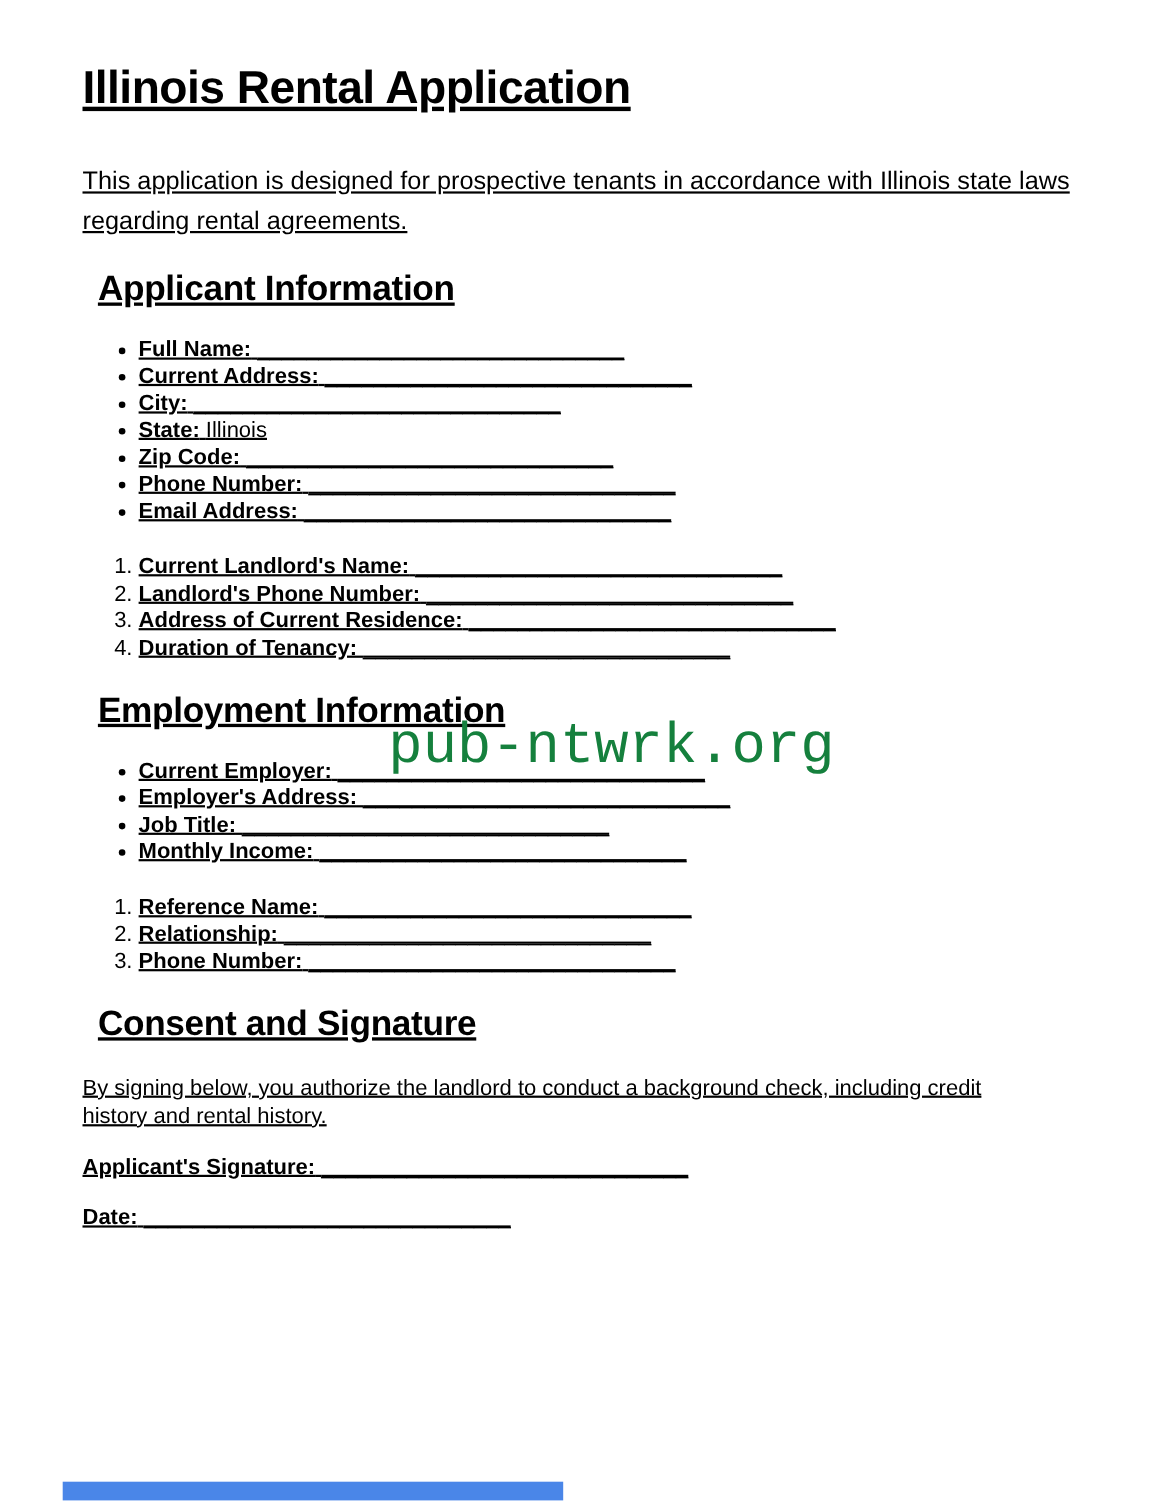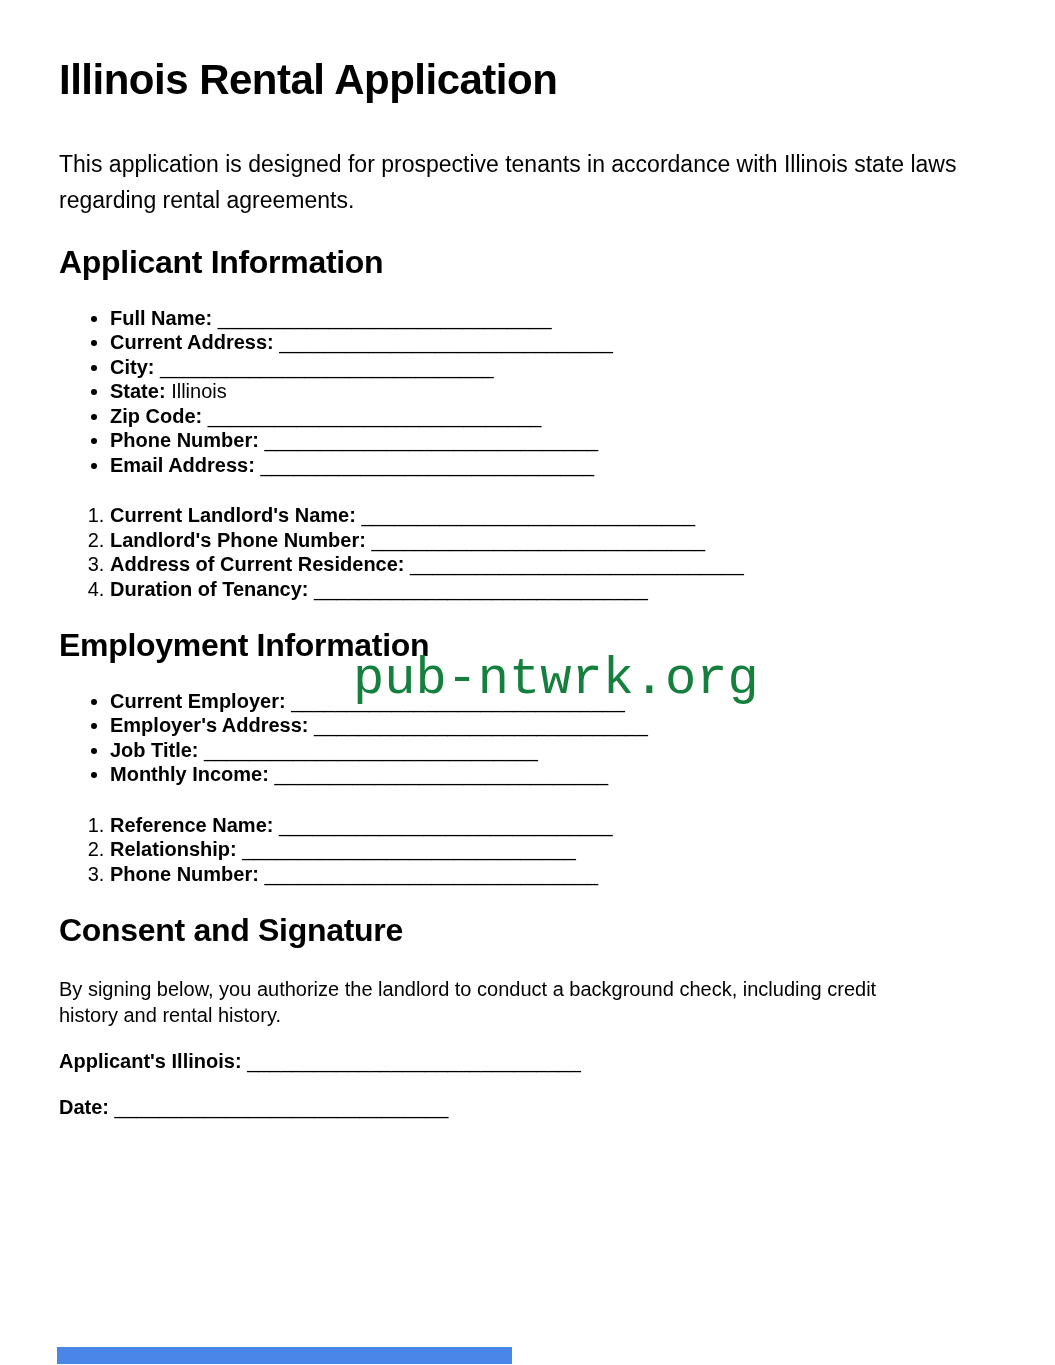--- a/index.html
+++ b/index.html
@@ -13,40 +13,41 @@
     position: relative;
     overflow: hidden;
     font-family: "Liberation Sans", sans-serif;
     color: #000000;
   }
   .page {
     position: relative;
     box-sizing: border-box;
     width: 1055px;
     height: 1344px;
-    padding: 58px 60px 0 59px;
+    padding: 58px 60px 0 75px;
+    text-decoration: underline;
   }
   h1.doc-title {
     font-size: 42px;
     font-weight: bold;
     line-height: 1.05;
     margin: 0;
     letter-spacing: -0.5px;
   }
   p.intro {
     font-size: 23px;
     line-height: 36px;
     margin: 44px 0 0 0;
     max-width: 920px;
   }
   h2.section-heading {
     font-size: 32px;
     font-weight: bold;
     line-height: 1.05;
-    margin: 28px 0 0 0;
+    margin: 28px 0 0 14px;
     letter-spacing: -0.3px;
   }
   ul.field-list, ol.field-list {
     font-size: 20px;
     line-height: 24.5px;
     margin: 26px 0 0 0;
     padding: 0 0 0 51px;
   }
   ul.field-list { list-style: disc; }
   ol.field-list { list-style: decimal; }
@@ -121,21 +122,21 @@
 
   <ol class="field-list">
     <li><span class="field-label">Reference Name:</span> <span class="field-blank">______________________________</span></li>
     <li><span class="field-label">Relationship:</span> <span class="field-blank">______________________________</span></li>
     <li><span class="field-label">Phone Number:</span> <span class="field-blank">______________________________</span></li>
   </ol>
 
   <h2 class="section-heading">Consent and Signature</h2>
   <p class="consent-body">By signing below, you authorize the landlord to conduct a background check, including credit history and rental history.</p>
 
-  <p class="sign-line first"><span class="field-label">Applicant's Illinois:</span> <span class="field-blank">______________________________</span></p>
+  <p class="sign-line first"><span class="field-label">Applicant's Signature:</span> <span class="field-blank">______________________________</span></p>
 
   <p class="sign-line"><span class="field-label">Date:</span> <span class="field-blank">______________________________</span></p>
 
   <div class="watermark">pub-ntwrk.org</div>
 
   <div class="bottom-bar" style="background: rgb(74, 134, 232);"></div>
 
 </div>
 
 </body></html>

